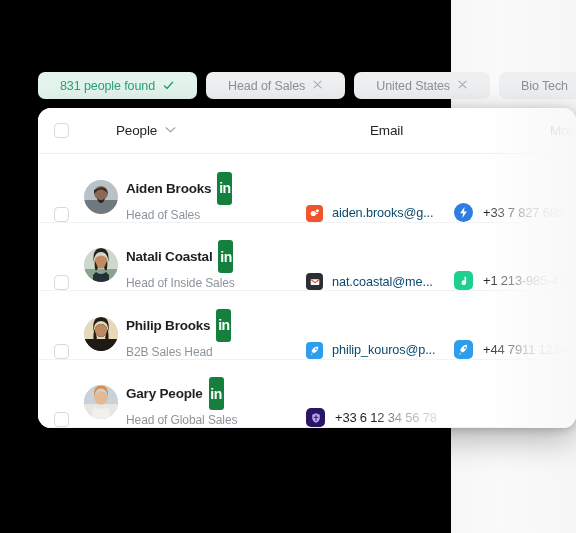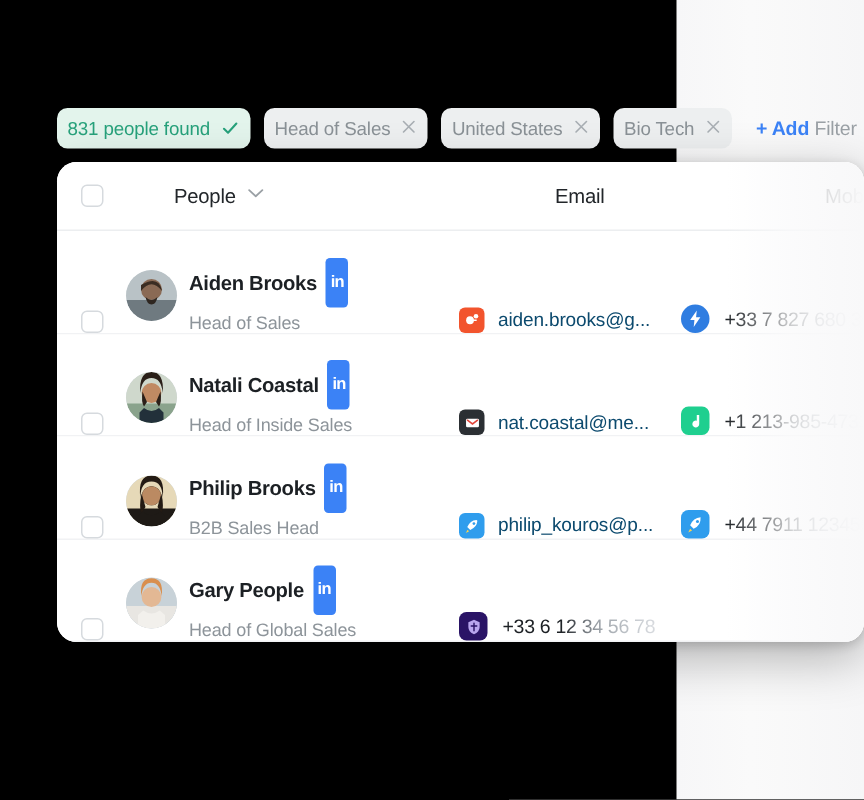--- a/index.html
+++ b/index.html
@@ -18,21 +18,21 @@
   }
 
   
   .filter-bar{
     position:absolute; left:38px; top:72px;
     display:flex; align-items:center; gap:9px;
     white-space:nowrap; z-index:5;
   }
   .chip{
     display:flex; align-items:center; gap:7px;
-    height:27px; padding:0 7px;
+    height:27px; padding:0 22px;
     border-radius:7px;
     font-size:12.5px; letter-spacing:-0.1px;
   }
   .chip-green{ background:#e3f4ec; color:#27a17b; font-weight:400; }
   .chip-gray{ background:#edeff0; color:#8a9196; }
   .chip .x{ font-size:13px; line-height:1; color:#a8aeb3; display:inline-block; }
   .chk-ico{ width:13px; height:13px; display:inline-block; }
   .add-filter{
     font-size:13px; color:#9aa0a5; padding-left:7px;
     letter-spacing:-0.1px;
@@ -75,23 +75,23 @@
     width:34px; height:34px; border-radius:50%;
     flex:0 0 34px; overflow:hidden; position:relative;
     background:#cfd6da;
   }
   .avatar svg{ display:block; width:34px; height:34px; }
 
   .person-txt{ display:flex; flex-direction:column; gap:3px; min-width:0; }
   .pname-line{ display:flex; align-items:center; gap:6px; }
   .pname{ font-size:13.5px; font-weight:700; color:#1c2024; letter-spacing:-0.2px; white-space:nowrap; }
   .li-badge{
-    width:15px; height:33px; border-radius:3px; background:#3b82f6;
+    width:15px; height:33px; border-radius:3px; background:#15803d;
     display:flex; align-items:center; justify-content:center;
-    font-size:11px; font-weight:700; color:#fff; font-family:"Liberation Sans",sans-serif;
+    font-size:14px; font-weight:700; color:#fff; font-family:"Liberation Sans",sans-serif;
     letter-spacing:-0.5px; line-height:1;
   }
   .ptitle{ font-size:12px; color:#8d949a; letter-spacing:-0.1px; white-space:nowrap; }
 
   .mini-ico{
     width:17px; height:17px; border-radius:4px; flex:0 0 17px;
     display:flex; align-items:center; justify-content:center;
     margin-right:9px;
   }
   .mini-ico svg{ display:block; }

